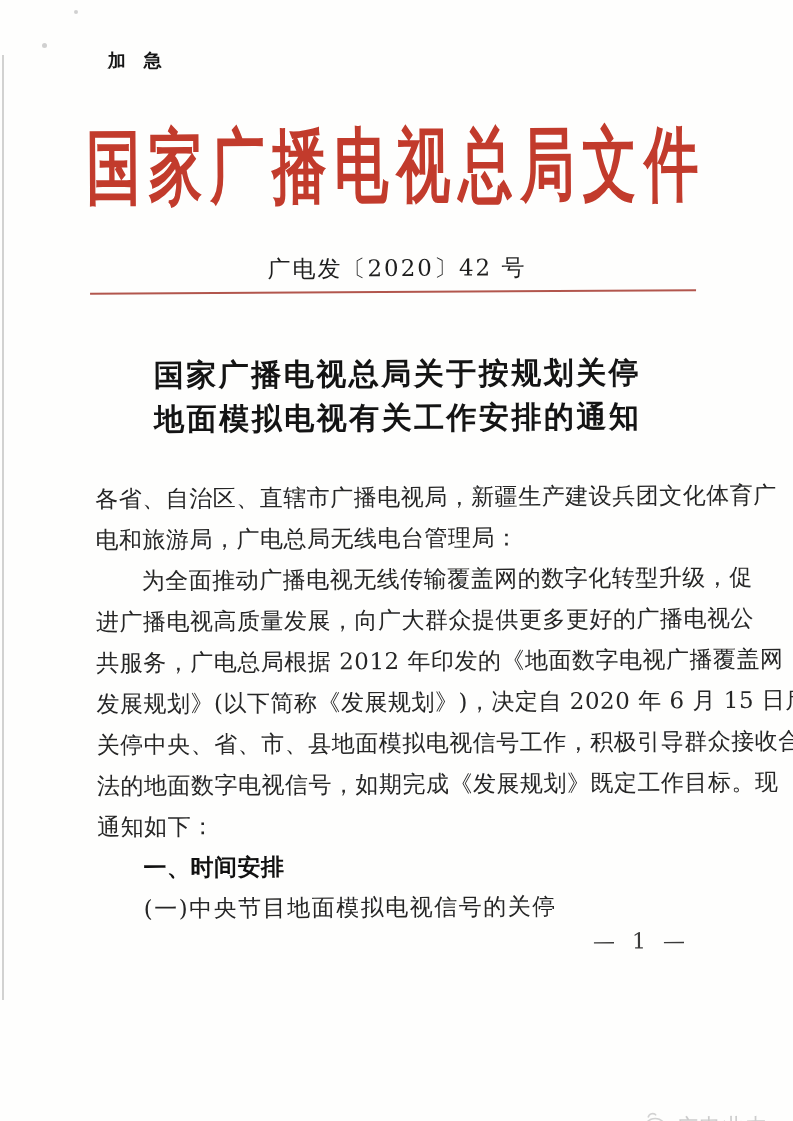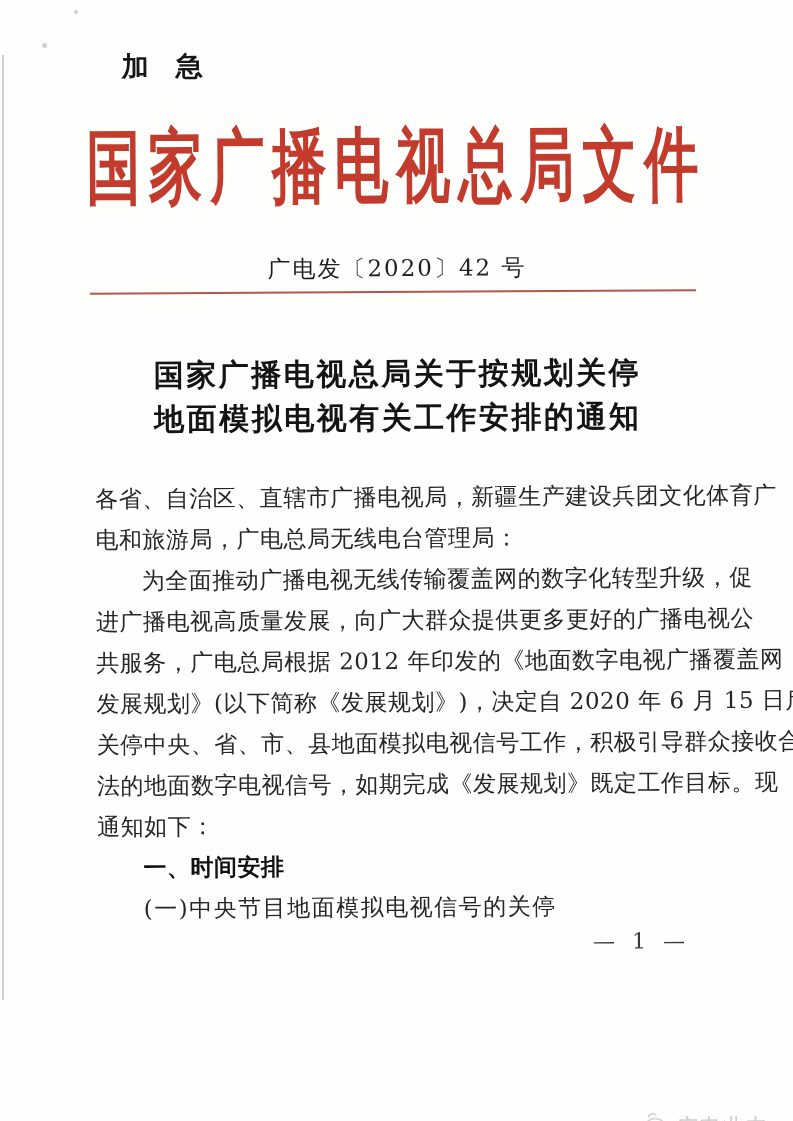--- a/index.html
+++ b/index.html
@@ -19,23 +19,23 @@
   
   .scan-line {
     position: absolute; left: 2px; top: 55px; width: 2px; height: 945px;
     background: #adadad; opacity: .55;
   }
   .speck { position: absolute; border-radius: 50%; background: #c4c4c4; opacity: .8; }
   .speck.s1 { left: 74px; top: 10px;  width: 4px; height: 4px; }
   .speck.s2 { left: 42px; top: 43px;  width: 5px; height: 5px; }
 
   .urgent {
-    position: absolute; left: 124px; top: 47px;
+    position: absolute; left: 110px; top: 47px;
     font-family: "DejaVu Sans", "Liberation Sans", sans-serif;
-    font-size: 27px; font-weight: bold; color: #161616; white-space: nowrap;
+    font-size: 18px; font-weight: bold; color: #161616; white-space: nowrap;
   }
   .banner {
     position: absolute; left: 88px; top: 119px; width: 620px; height: 92px;
     line-height: 92px; text-align: center; white-space: nowrap;
     font-size: 54px; font-weight: bold; letter-spacing: 8px;
     color: #c23b2c;
     transform: scaleY(1.5); transform-origin: 50% 50%;
   }
   .docnum {
     position: absolute; left: 88px; top: 253px; width: 620px;

